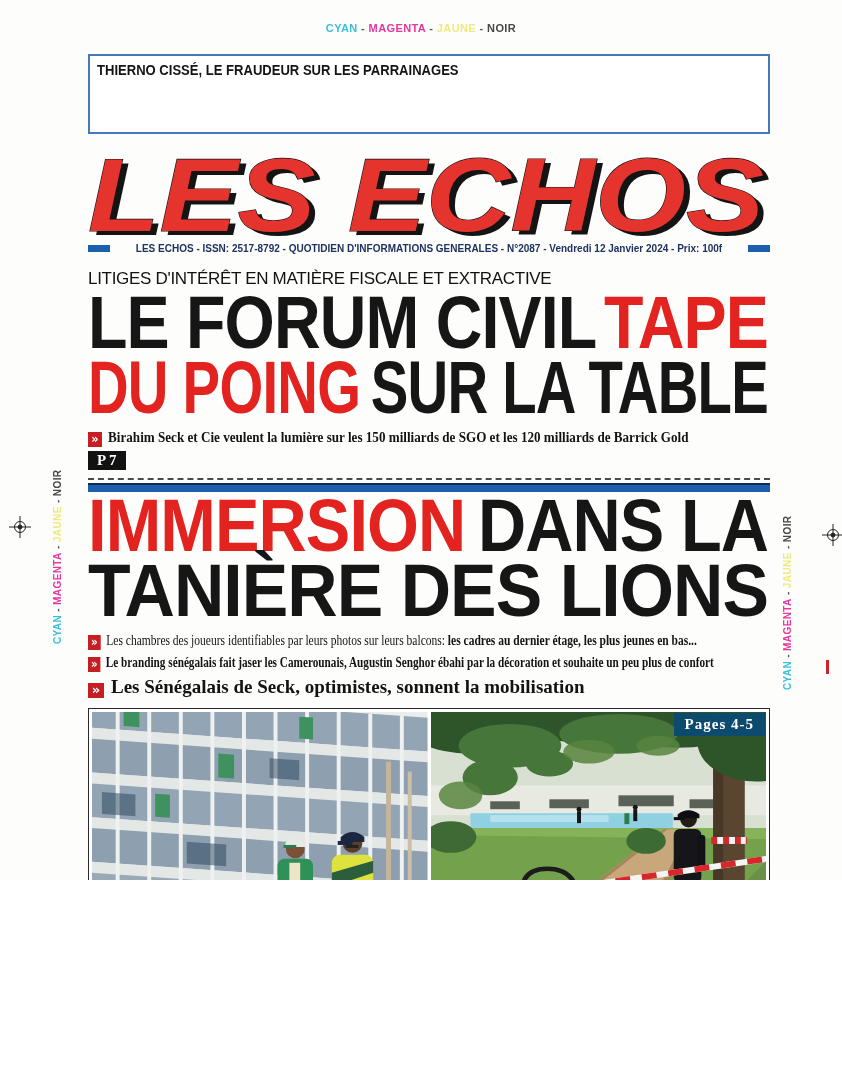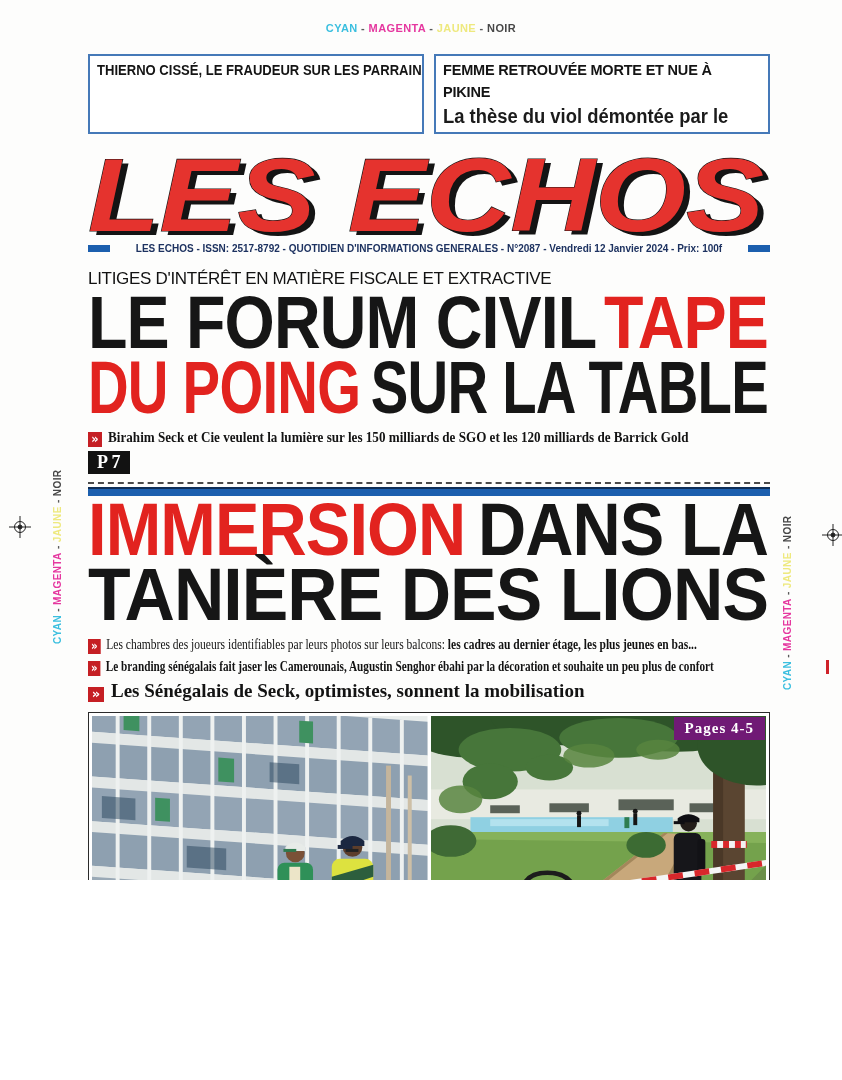--- a/index.html
+++ b/index.html
@@ -55,35 +55,35 @@
   
   .bullets { margin-top:10px; }
   .brow { display:block; white-space:nowrap; transform-origin:left center; margin-top:4px;
           font-family:"Liberation Serif", serif; color:#131313; }
   .bico { display:inline-block; width:16px; height:15px; background:#c51f24; color:#fff; font-size:13px;
           line-height:14px; text-align:center; font-weight:bold; margin-right:7px;
           font-family:"DejaVu Sans", sans-serif; vertical-align:-1px; }
   .s1-b1 { font-size:15px; font-weight:bold; width:780px; transform:scaleX(.874); }
   .s1-b2 { font-size:19px; font-weight:bold; display:flex; justify-content:space-between; align-items:center; }
   .pbadge { background:#121212; color:#fff; font-family:"Liberation Serif", serif; font-weight:bold;
-            font-size:18px; padding:1px 9px; }
+            font-size:15px; padding:1px 9px; }
   .s2-b1 { font-size:14.5px; width:858px; transform:scaleX(.795); }
   .s2-b1 .bold { font-weight:bold; }
   .s2-b2 { font-size:14.5px; font-weight:bold; width:880px; transform:scaleX(.775); }
   .s2-b3 { font-size:19px; font-weight:bold; }
 
   
   .divider { margin-top:8px; border-top:2px dashed #4a4a4a; padding-top:3px; }
   .blue-rule { height:9px; background:#1c5fae; border-top:2px solid #0e2d55; }
 
   
   .photos { position:relative; margin-top:10px; border:1px solid #2a2a2a; background:#fff; padding:3px;
             display:flex; gap:3px; height:258px; }
   .photo { flex:1 1 0; height:100%; display:block; }
-  .pages-badge { position:absolute; top:4px; right:4px; background:#701a75; color:#fff;
+  .pages-badge { position:absolute; top:4px; right:4px; background:#0c4a6e; color:#fff;
                  font-family:"Liberation Serif", serif; font-weight:bold; font-size:15px;
                  padding:3px 11px; letter-spacing:1px; }
 </style>
 </head>
 <body>
 
 <div class="page">
 
   <div class="colorbar colorbar-top">
     <span class="c-cyan">CYAN</span><span class="c-sep"> - </span><span class="c-mag">MAGENTA</span><span class="c-sep"> - </span><span class="c-jaune">JAUNE</span><span class="c-sep"> - </span><span class="c-noir">NOIR</span>
@@ -116,25 +116,20 @@
         </g>
       </svg>
   </div>
   <div class="red-dash"></div>
 
   <div class="column">
 
     <div class="teasers">
       <div class="teaser">
         <div class="t-line first"><span class="sqz t-kicker tl-k">THIERNO CISSÉ, LE FRAUDEUR SUR LES PARRAINAGES</span></div>
-      </div>
-      <div class="teaser">
-        <div class="t-line first"><span class="t-kicker tr-k">FEMME RETROUVÉE MORTE ET NUE À PIKINE</span></div>
-        <div class="t-line" style="line-height:26px;"><span class="sqz tr-t1">La thèse du viol démontée par le</span></div>
-        <div class="t-line" style="line-height:25px;"><span class="sqz tr-t2"><span>résultat de prélèvement sur la victime</span></span></div>
       </div>
     </div>
 
     <svg class="masthead-svg" width="682" height="94" viewBox="0 0 682 94">
       <text x="6" y="90" font-family="Liberation Sans, sans-serif" font-weight="bold" font-style="italic" font-size="104" fill="#141414" textLength="676" lengthAdjust="spacingAndGlyphs">LES ECHOS</text>
       <text x="0" y="86" font-family="Liberation Sans, sans-serif" font-weight="bold" font-style="italic" font-size="104" fill="#e5332e" stroke="#141414" stroke-width="1.2" paint-order="stroke" textLength="676" lengthAdjust="spacingAndGlyphs">LES ECHOS</text>
     </svg>
 
     <div class="dateline">
       <div class="bar"></div>

